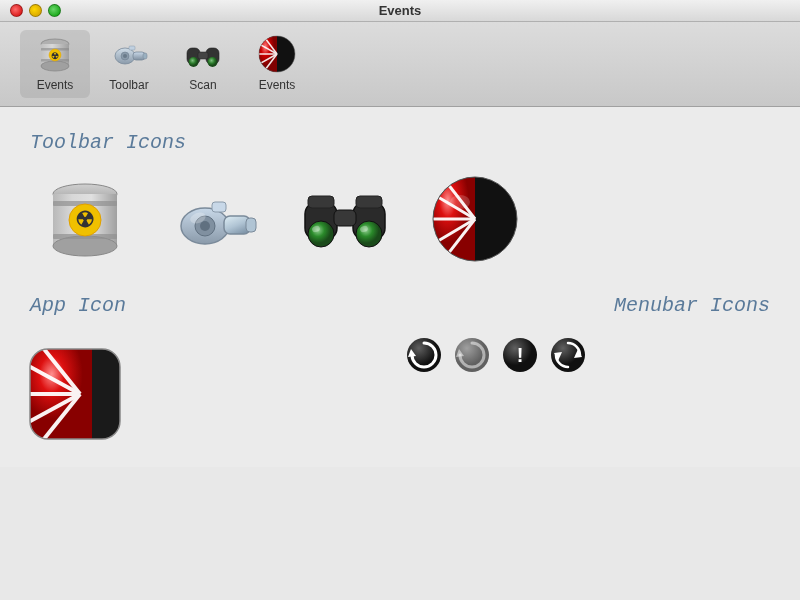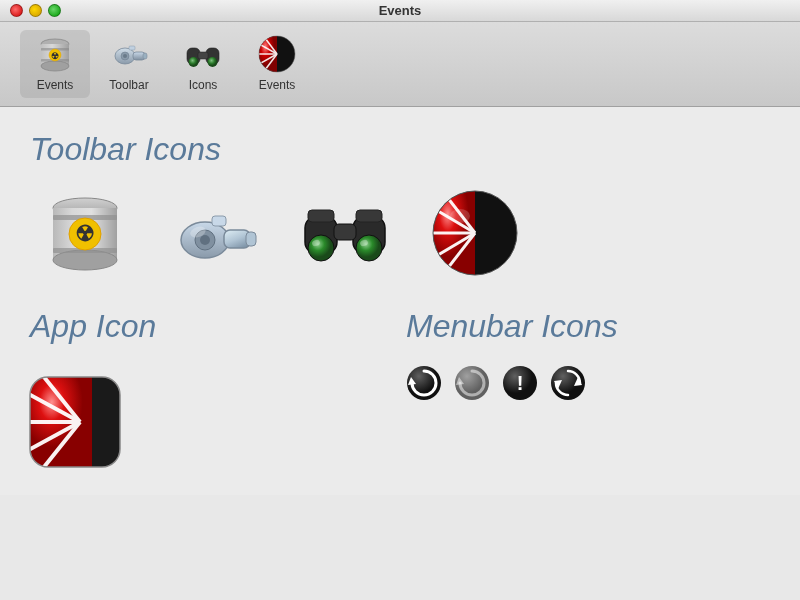--- a/index.html
+++ b/index.html
@@ -83,25 +83,25 @@
       color: #333;
     }
 
     
     .main-content {
       padding: 24px 30px;
       background: #ebebeb;
     }
 
     .section-title {
-      font-size: 32px;
+      font-size: 20px;
       font-weight: 300;
       color: #5a7a9a;
       margin-bottom: 20px;
-      font-family: Liberation Sans, sans-serif;
+      font-family: Liberation Mono, monospace;
       font-style: italic;
     }
 
     
     .toolbar-icons-row {
       display: flex;
       gap: 40px;
       align-items: center;
       margin-bottom: 30px;
       padding-left: 10px;
@@ -117,20 +117,21 @@
       display: flex;
       gap: 12px;
     }
 
     .app-icon-section {
       flex: 1;
     }
 
     .menubar-section {
       flex: 1;
+      text-align: right;
     }
 
     .app-icon-img {
       width: 90px;
       height: 90px;
       margin-top: 12px;
     }
 
     .menubar-icons-row {
       display: flex;
@@ -228,21 +229,21 @@
           <stop offset="60%" stop-color="#2a7a2a"></stop>
           <stop offset="100%" stop-color="#1a4a1a"></stop>
         </radialGradient>
         <radialGradient id="lens2" cx="40%" cy="35%">
           <stop offset="0%" stop-color="#80c080"></stop>
           <stop offset="60%" stop-color="#2a7a2a"></stop>
           <stop offset="100%" stop-color="#1a4a1a"></stop>
         </radialGradient>
       </defs>
     </svg>
-    <span class="toolbar-label">Icons</span>
+    <span class="toolbar-label">Scan</span>
   </div>
 
   <div class="toolbar-item">
     <svg class="toolbar-icon" viewBox="0 0 40 40">
       <defs>
         <radialGradient id="sphereGSmall" cx="35%" cy="30%">
           <stop offset="0%" stop-color="#ff8080"></stop>
           <stop offset="50%" stop-color="#cc0000"></stop>
           <stop offset="100%" stop-color="#800000"></stop>
         </radialGradient>

